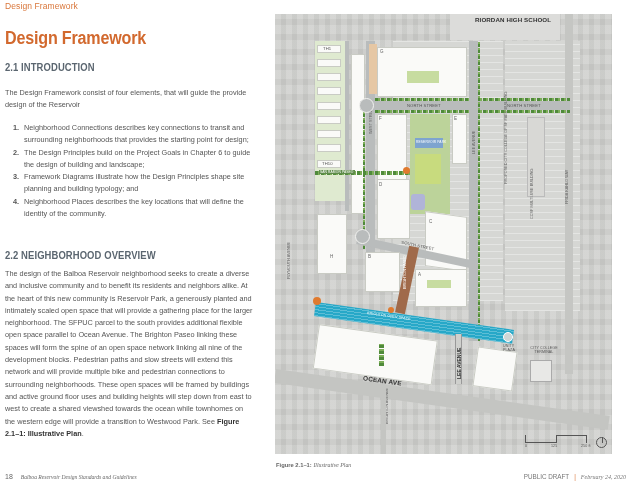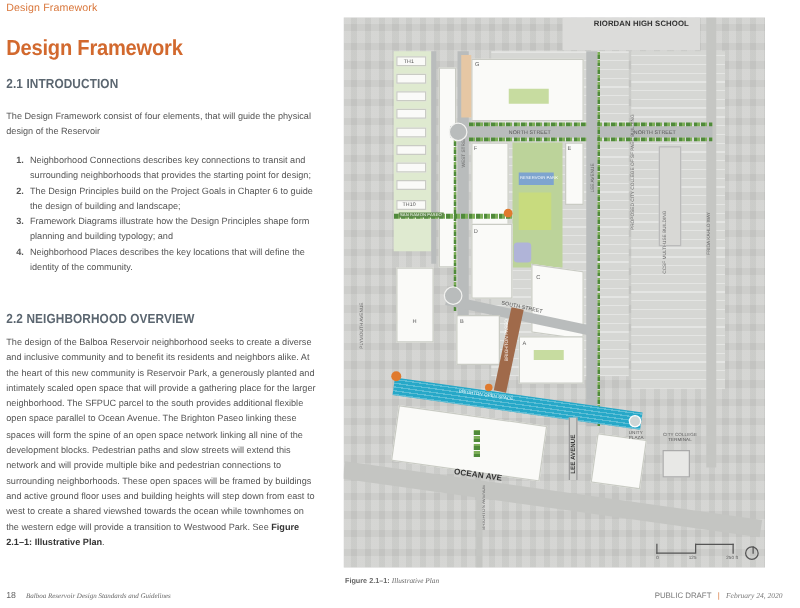--- a/index.html
+++ b/index.html
@@ -56,34 +56,34 @@
   .north { position: absolute; width: 11px; height: 11px; border: 0.8px solid #555; border-radius: 50%; }
   .north::after { content: ""; position: absolute; left: 4.5px; top: -1px; width: 0.8px; height: 6px; background: #555; }
 </style>
 </head>
 <body>
 
 <div class="running-header">Design Framework</div>
 <h1 class="page-title">Design Framework</h1>
 
 <h2 class="section-heading sh1">2.1  INTRODUCTION</h2>
-<p class="body-text intro-p">The Design Framework consist of four elements, that will guide the physical design of the Reservoir</p>
+<p class="body-text intro-p">The Design Framework consist of four elements, that will guide the provide design of the Reservoir</p>
 
 <ol class="intro-list">
   <li>
       <span class="num">1.</span>
       <span>Neighborhood Connections describes key connections to transit and surrounding neighborhoods that provides the starting point for design;</span>
     </li>
   <li>
       <span class="num">2.</span>
       <span>The Design Principles build on the Project Goals in Chapter 6 to guide the design of building and landscape;</span>
     </li>
   <li>
       <span class="num">3.</span>
-      <span>Framework Diagrams illustrate how the Design Principles shape form planning and building typology; and</span>
+      <span>Framework Diagrams illustrate how the Design Principles shape site planning and building typology; and</span>
     </li>
   <li>
       <span class="num">4.</span>
       <span>Neighborhood Places describes the key locations that will define the identity of the community.</span>
     </li>
 </ol>
 
 <h2 class="section-heading sh2">2.2 NEIGHBORHOOD OVERVIEW</h2>
 <p class="body-text overview-p"><span>The design of the Balboa Reservoir neighborhood seeks to create a diverse and inclusive community and to benefit its residents and neighbors alike.  At the heart of this new community is Reservoir Park, a generously planted and intimately scaled open space that will provide a gathering place for the larger neighborhood. The SFPUC parcel to the south provides additional flexible open space parallel to Ocean Avenue. The Brighton Paseo linking these spaces will form the spine of an open space network linking all nine of the development blocks.  Pedestrian paths and slow streets will extend this network and will provide multiple bike and pedestrian connections to surrounding neighborhoods. These open spaces will be framed by buildings and active ground floor uses and building heights will step down from east to west to create a shared viewshed towards the ocean while townhomes on the western edge will provide a transition to Westwood Park. See </span><b>Figure 2.1–1: Illustrative Plan</b><span>.</span></p>
 

